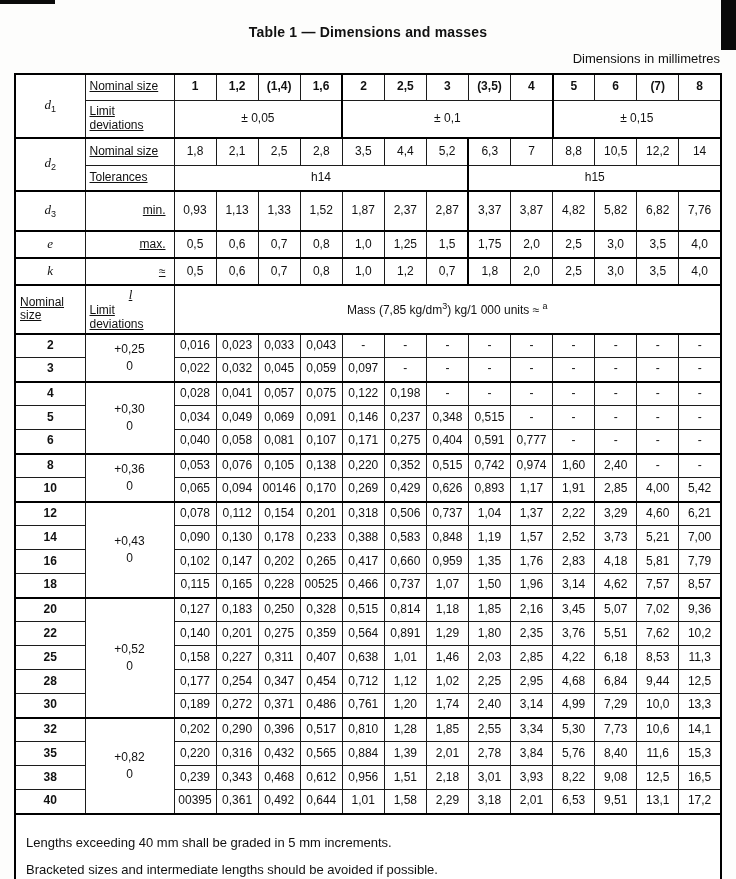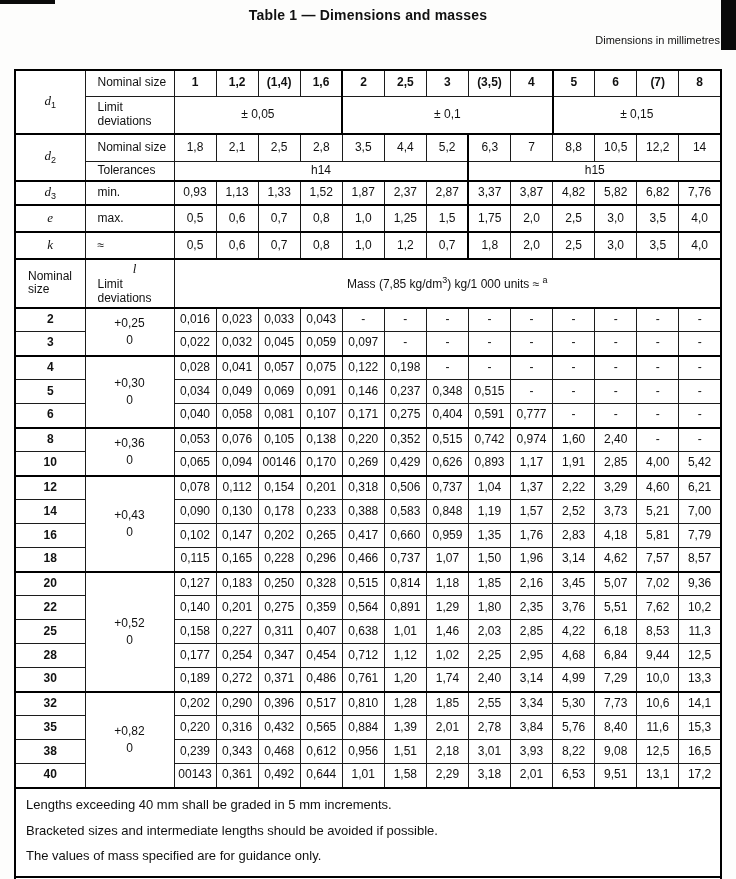--- a/index.html
+++ b/index.html
@@ -1,47 +1,47 @@
 <!DOCTYPE html>
 <html><head>
 <meta charset="utf-8">
 <style>
   html,body{margin:0;padding:0;}
   body{
     width:736px;height:879px;position:relative;background:#fdfdfc;
     font-family:"Liberation Sans",sans-serif;color:#111;
   }
-  .title{ text-align:center;font-weight:bold;font-size:14px;padding-top:7px;letter-spacing:.2px;}
-  .units{ text-align:right;font-size:11px;margin:11px 16px 23px 0;}
+  .title{ text-align:center;font-weight:bold;font-size:14px;padding-top:24px;letter-spacing:.2px;}
+  .units{ text-align:right;font-size:13px;margin:11px 16px 7px 0;}
   table.t{
     border-collapse:collapse;table-layout:fixed;width:708px;margin-left:14px;
     border:2px solid #000;background:#fff;
   }
   td{
     border:1px solid #1c1c1c;font-size:12px;text-align:center;vertical-align:middle;
     padding:1px 2px;overflow:hidden;line-height:1.15;
   }
-  .lbl{text-align:left;padding-left:12px;}
-  .right{text-align:left;padding-right:8px;}
+  .lbl{text-align:left;padding-left:4px;text-decoration:underline;}
+  .right{text-align:right;padding-right:8px;}
   .sym{font-family:"Liberation Serif",serif;font-style:italic;font-size:13px;}
   sub{font-size:9px;}
   sup{font-size:9px;}
   .b{font-weight:bold;}
   .size{font-weight:bold;}
   .bl2{border-left:2px solid #000;}
   tr.sep>td{border-top:2px solid #000;}
   tr.r-nom1{height:26px;} tr.r-dev1{height:38px;} tr.r-nom2{height:27px;}
-  tr.r-tol{height:20px;} tr.r-d3{height:24px;} tr.r-e{height:27px;} tr.r-k{height:27px;}
+  tr.r-tol{height:26px;} tr.r-d3{height:40px;} tr.r-e{height:27px;} tr.r-k{height:27px;}
   tr.r-sect{height:34px;} tr.r-mass{height:24px;}
   .dev{line-height:1.35;text-align:center;}
   .sect-mass{font-size:12px;}
   .lsym{text-align:center;line-height:1;padding-top:1px;}
   .ldev{text-align:left;margin-top:3px;}
   td.notes{text-align:left;font-size:13px;padding:9px 10px 1px 10px;}
-  td.notes p{margin:0 0 11px 0;}
+  td.notes p{margin:12px 0 11px 0;}
   td.footnote{text-align:left;font-size:11px;padding:4px 10px;height:18px;}
   .artifact{position:absolute;background:#0a0a0a;}
 </style>
 </head>
 <body>
 
 <div class="artifact" style="left:0;top:0;width:55px;height:4px;"></div>
 <div class="artifact" style="left:721px;top:0;width:15px;height:50px;"></div>
 
 <div class="title">Table 1 — Dimensions and masses</div>
@@ -319,21 +319,21 @@
         <td>2,83</td>
         <td>4,18</td>
         <td>5,81</td>
         <td>7,79</td>
       </tr>
       <tr class="r-mass">
         <td class="size">18</td>
         <td>0,115</td>
         <td>0,165</td>
         <td>0,228</td>
-        <td>0,296</td>
+        <td>00525</td>
         <td>0,466</td>
         <td>0,737</td>
         <td>1,07</td>
         <td>1,50</td>
         <td>1,96</td>
         <td>3,14</td>
         <td>4,62</td>
         <td>7,57</td>
         <td>8,57</td>
       </tr>
@@ -462,21 +462,21 @@
         <td>2,18</td>
         <td>3,01</td>
         <td>3,93</td>
         <td>8,22</td>
         <td>9,08</td>
         <td>12,5</td>
         <td>16,5</td>
       </tr>
       <tr class="r-mass">
         <td class="size">40</td>
-        <td>00143</td>
+        <td>00395</td>
         <td>0,361</td>
         <td>0,492</td>
         <td>0,644</td>
         <td>1,01</td>
         <td>1,58</td>
         <td>2,29</td>
         <td>3,18</td>
         <td>2,01</td>
         <td>6,53</td>
         <td>9,51</td>

